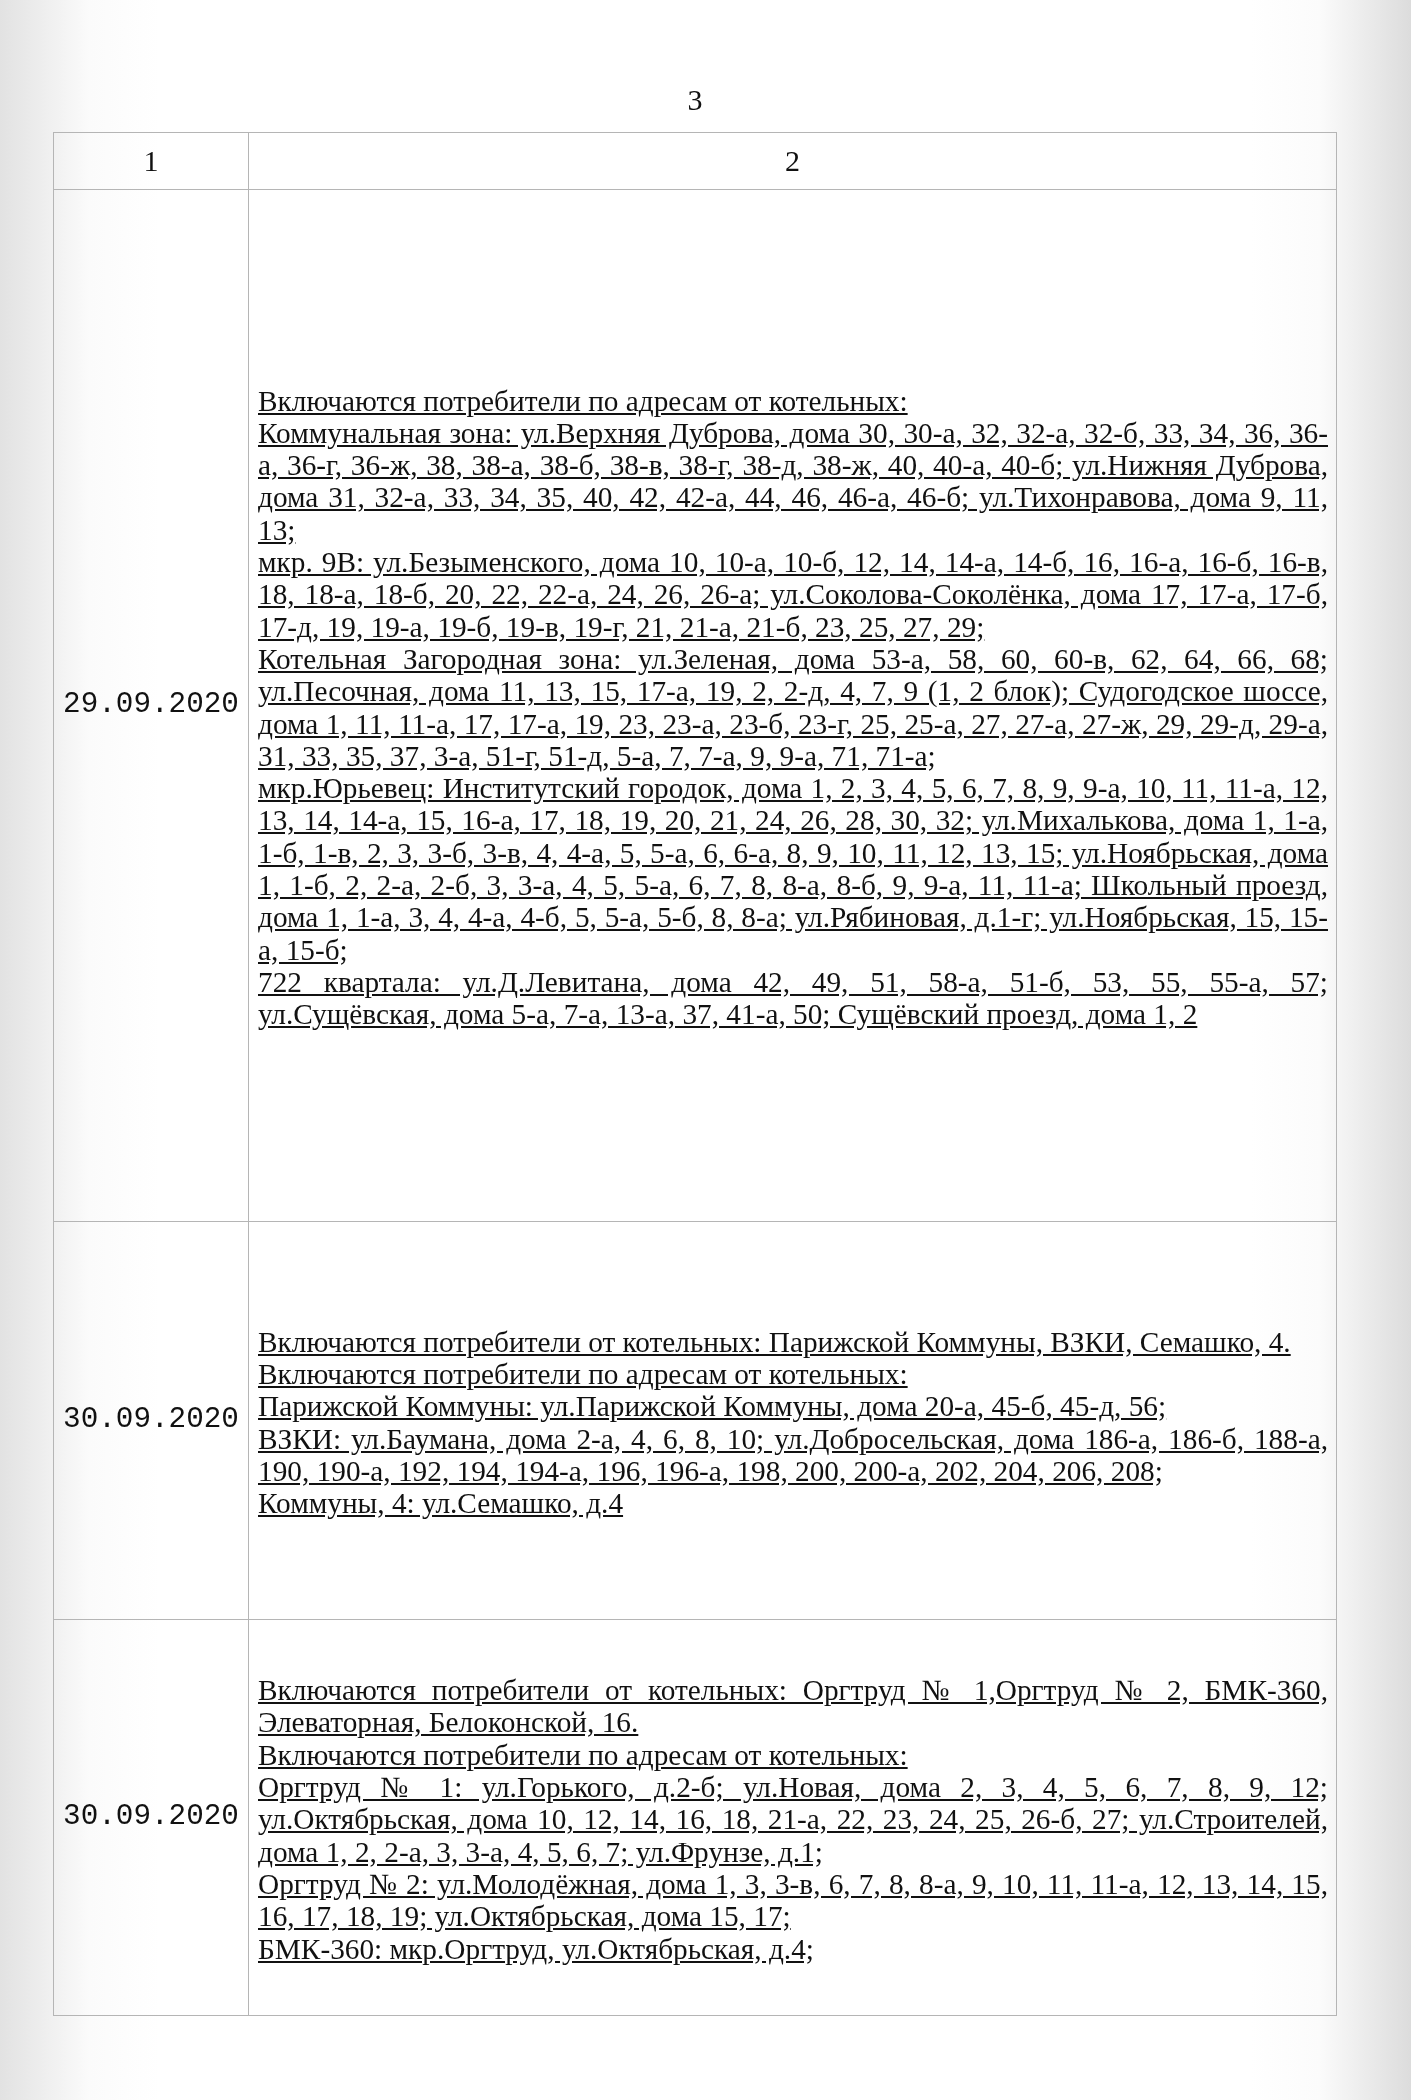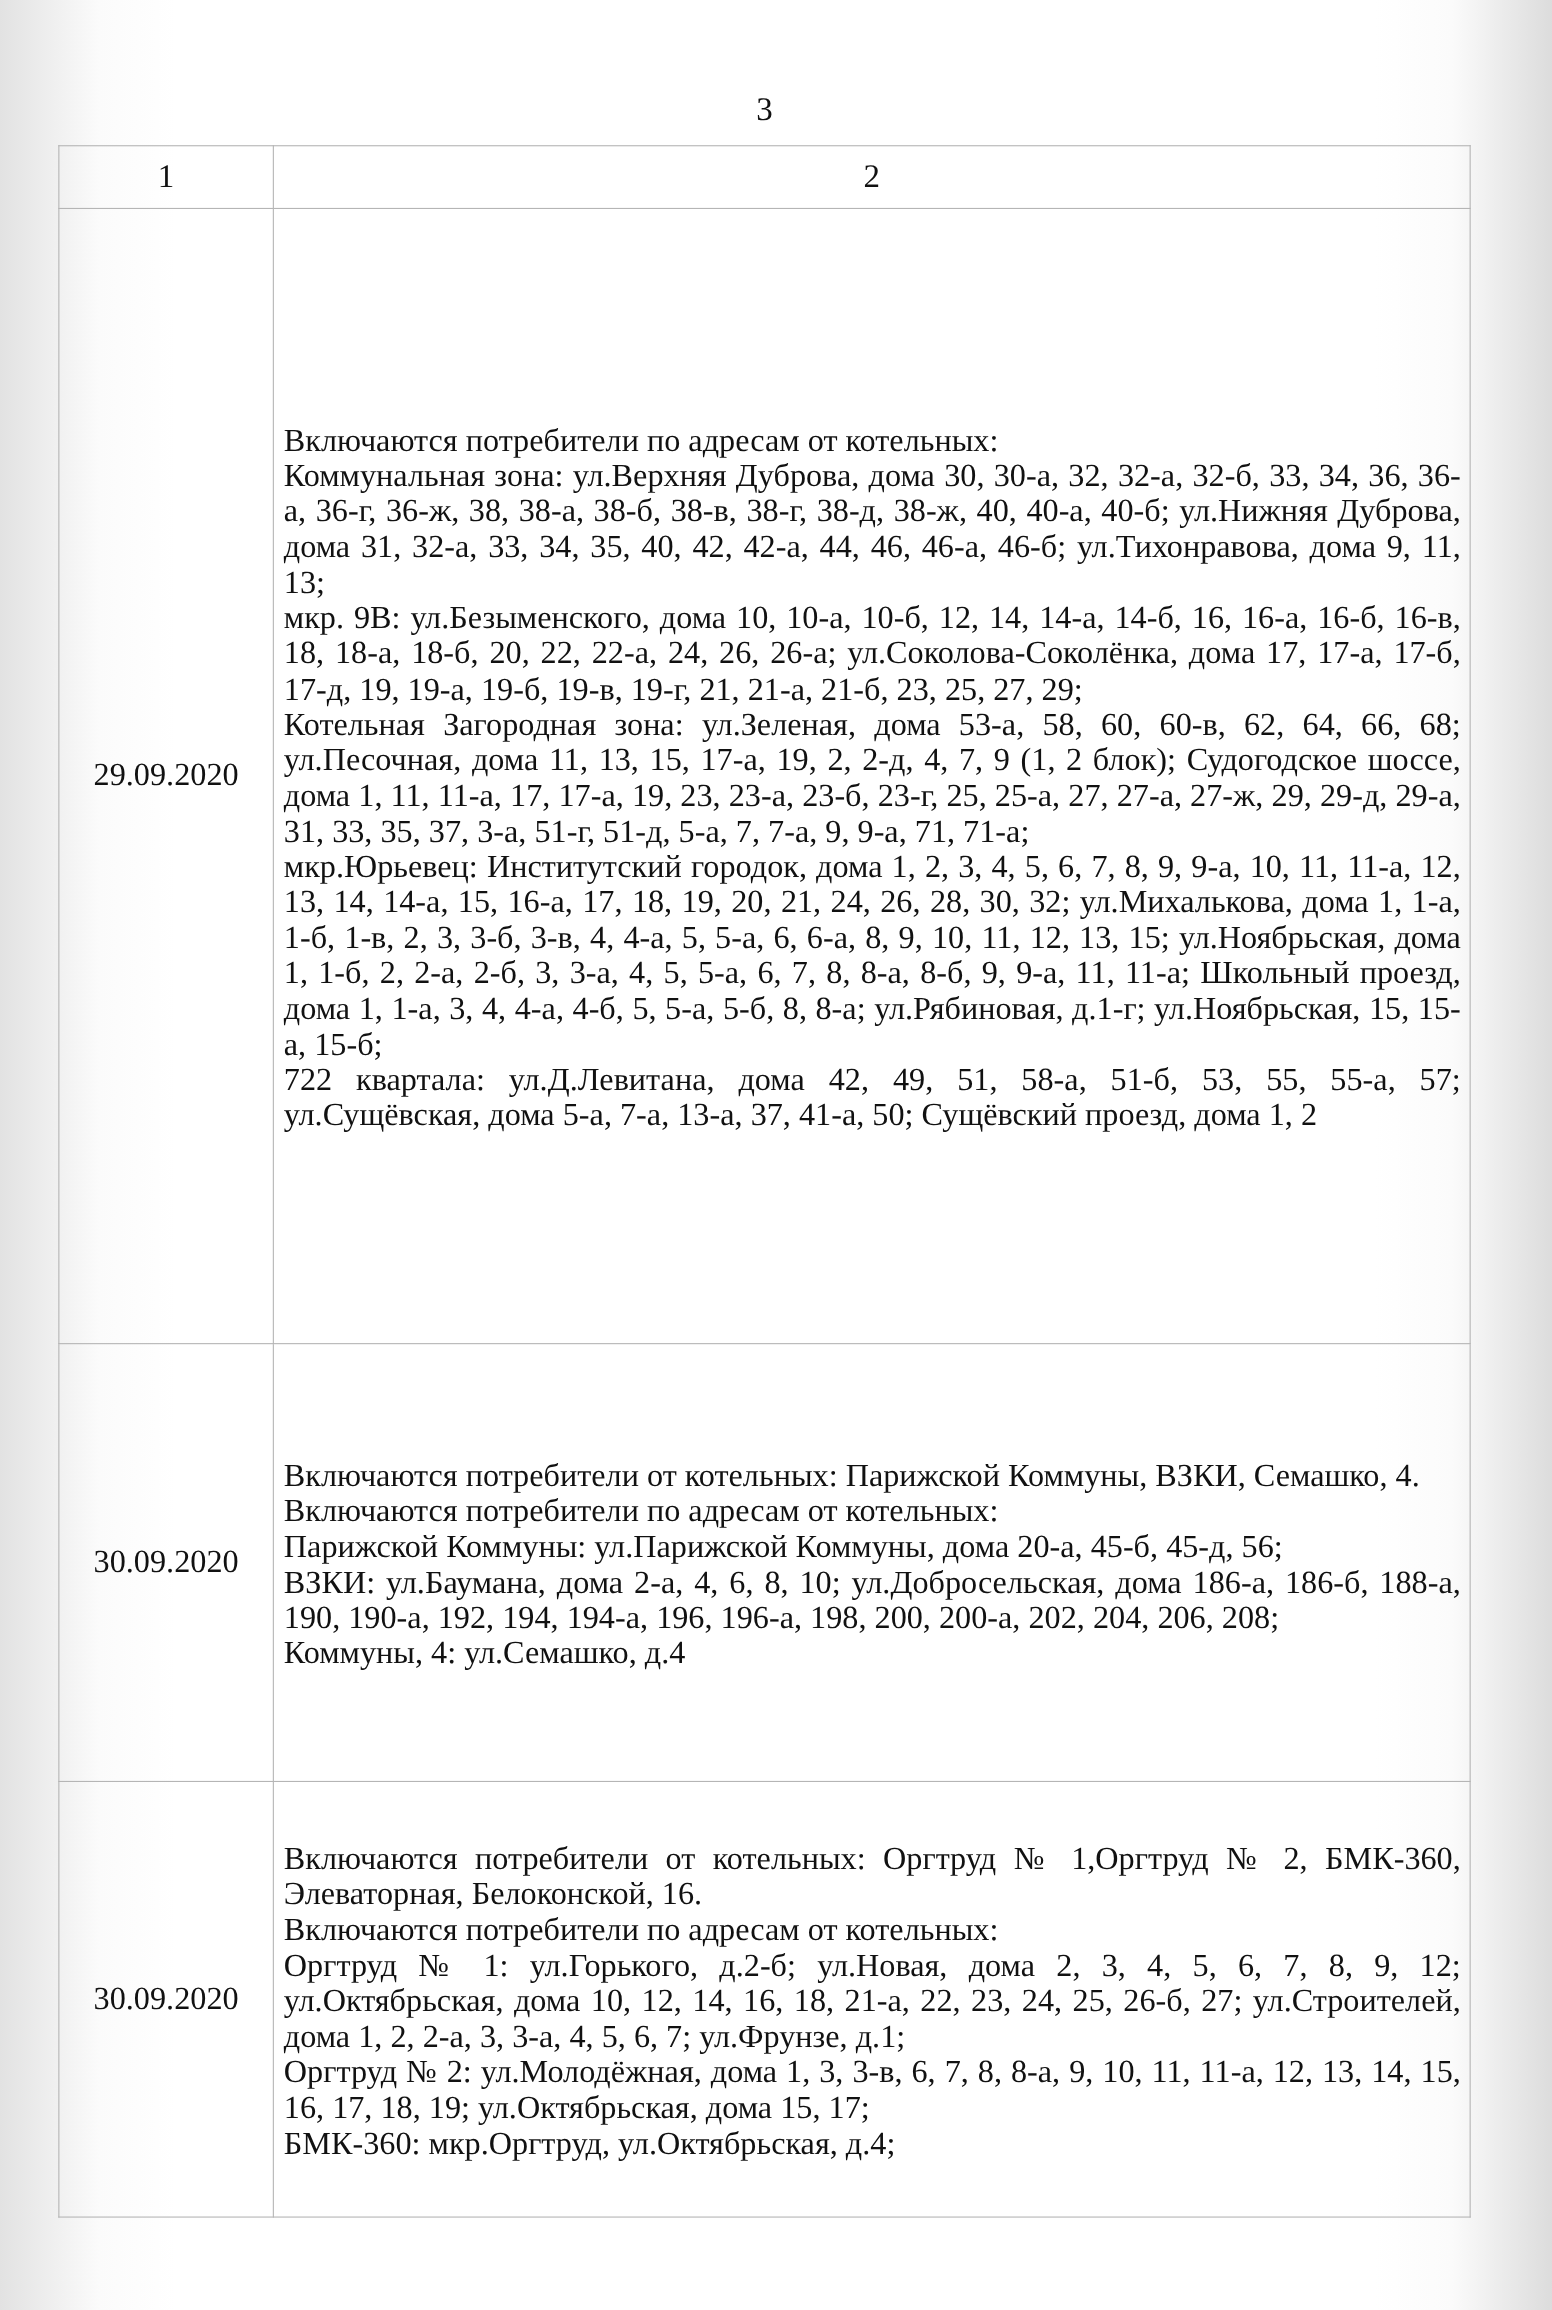--- a/index.html
+++ b/index.html
@@ -19,22 +19,22 @@
     width: 1283px; border-collapse: collapse; table-layout: fixed;
   }
   table.doc-table td {
     border: 1.5px solid #b5b5b5;
     font-size: 29.3px; line-height: 32.3px;
     vertical-align: middle; padding: 0;
   }
   col.c1 { width: 195px; }
   col.c2 { width: 1088px; }
   tr.head-row td { height: 56px; text-align: center; font-size: 30px; }
-  td.date-cell { text-align: center; }
-  td.content-cell { padding: 10px 8px 6px 9px !important; text-align: justify; }
+  td.date-cell { text-align: center; font-family: Liberation Mono, monospace; }
+  td.content-cell { padding: 10px 8px 6px 9px !important; text-align: justify; text-decoration: underline; }
   .para { display: block; text-align: justify; text-align-last: left; }
 </style>
 </head>
 <body>
 
 <div class="page-number">3</div>
 
 <table class="doc-table">
   <colgroup>
       <col class="c1">

